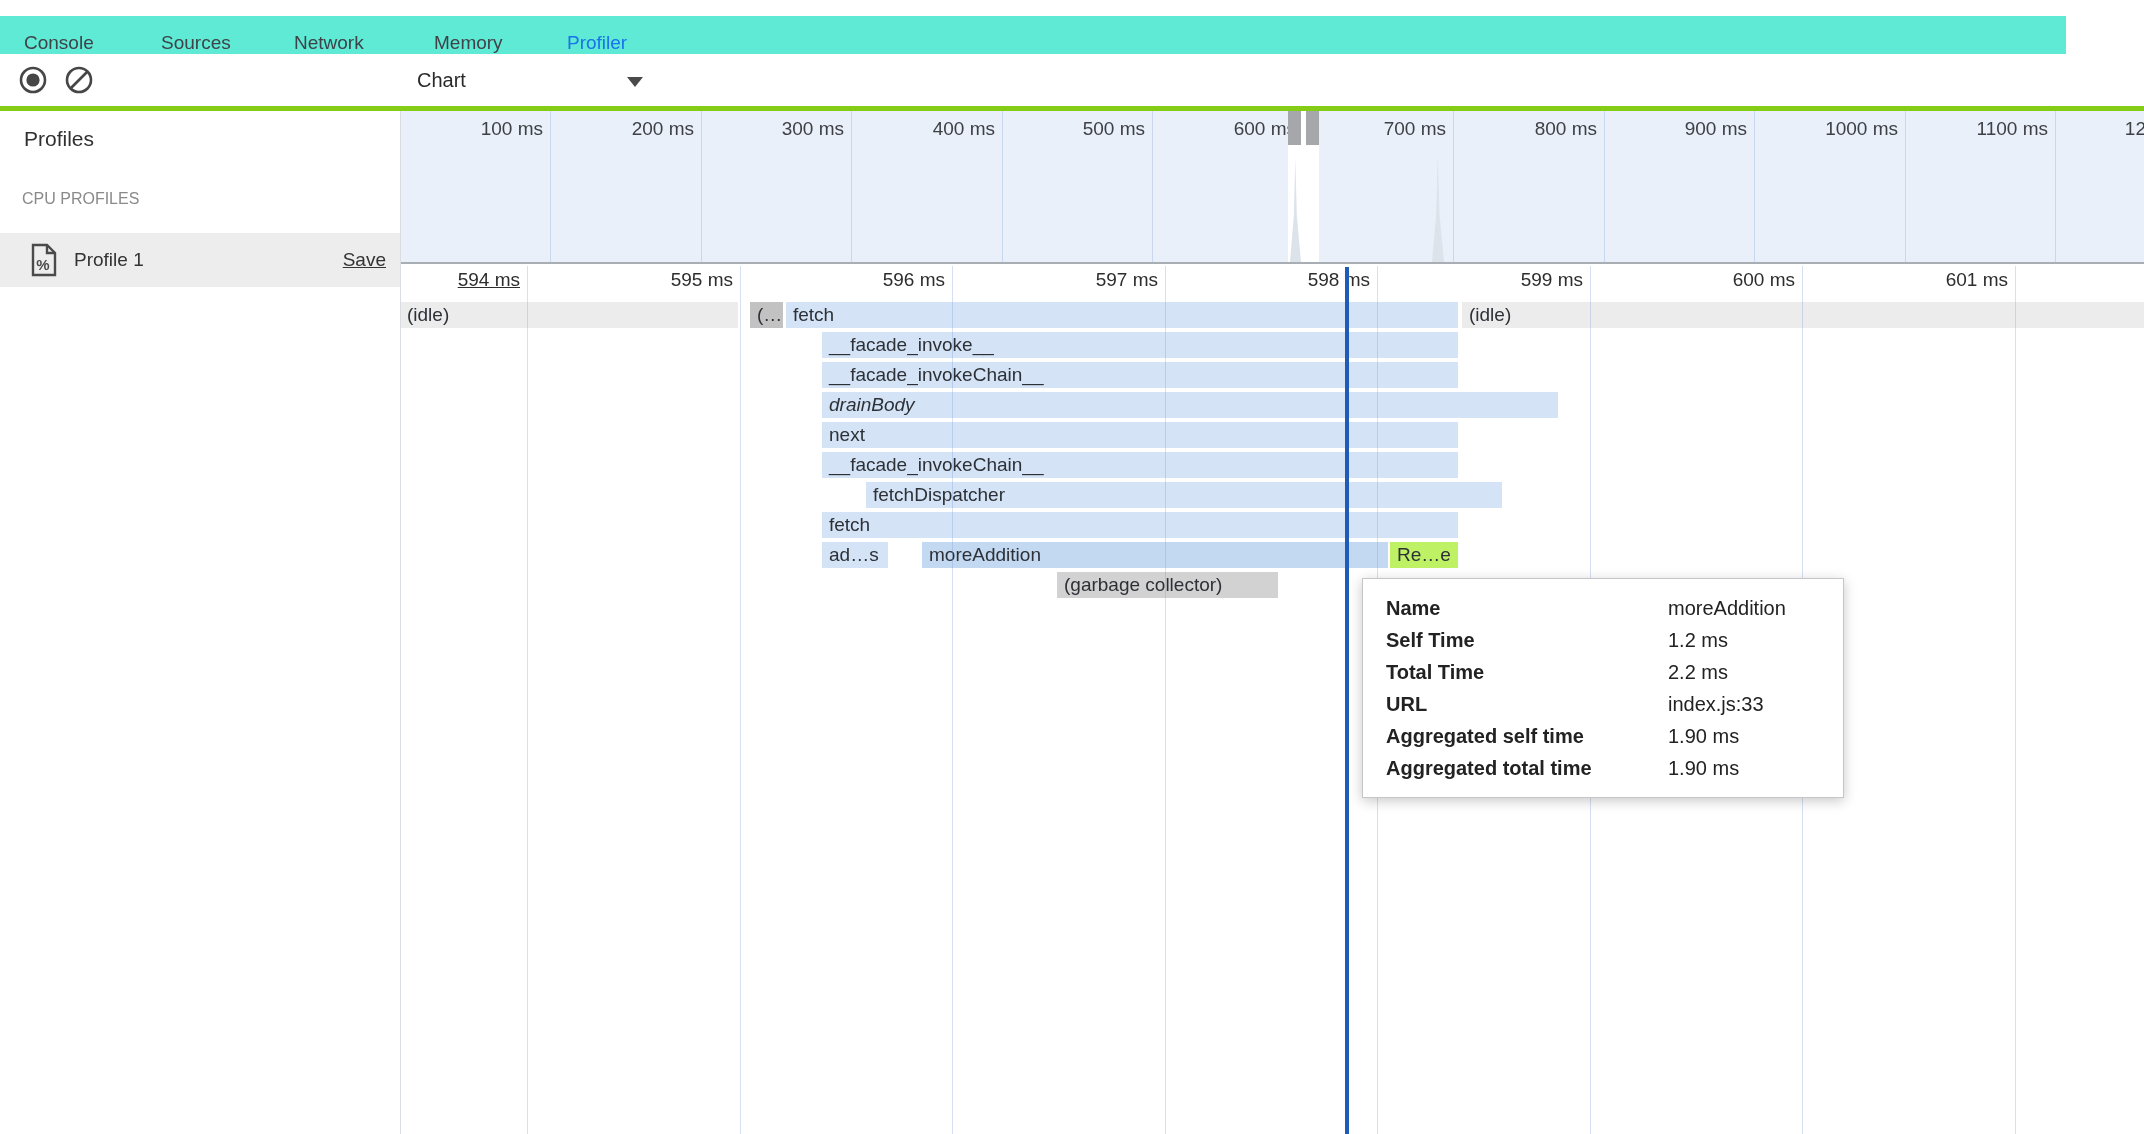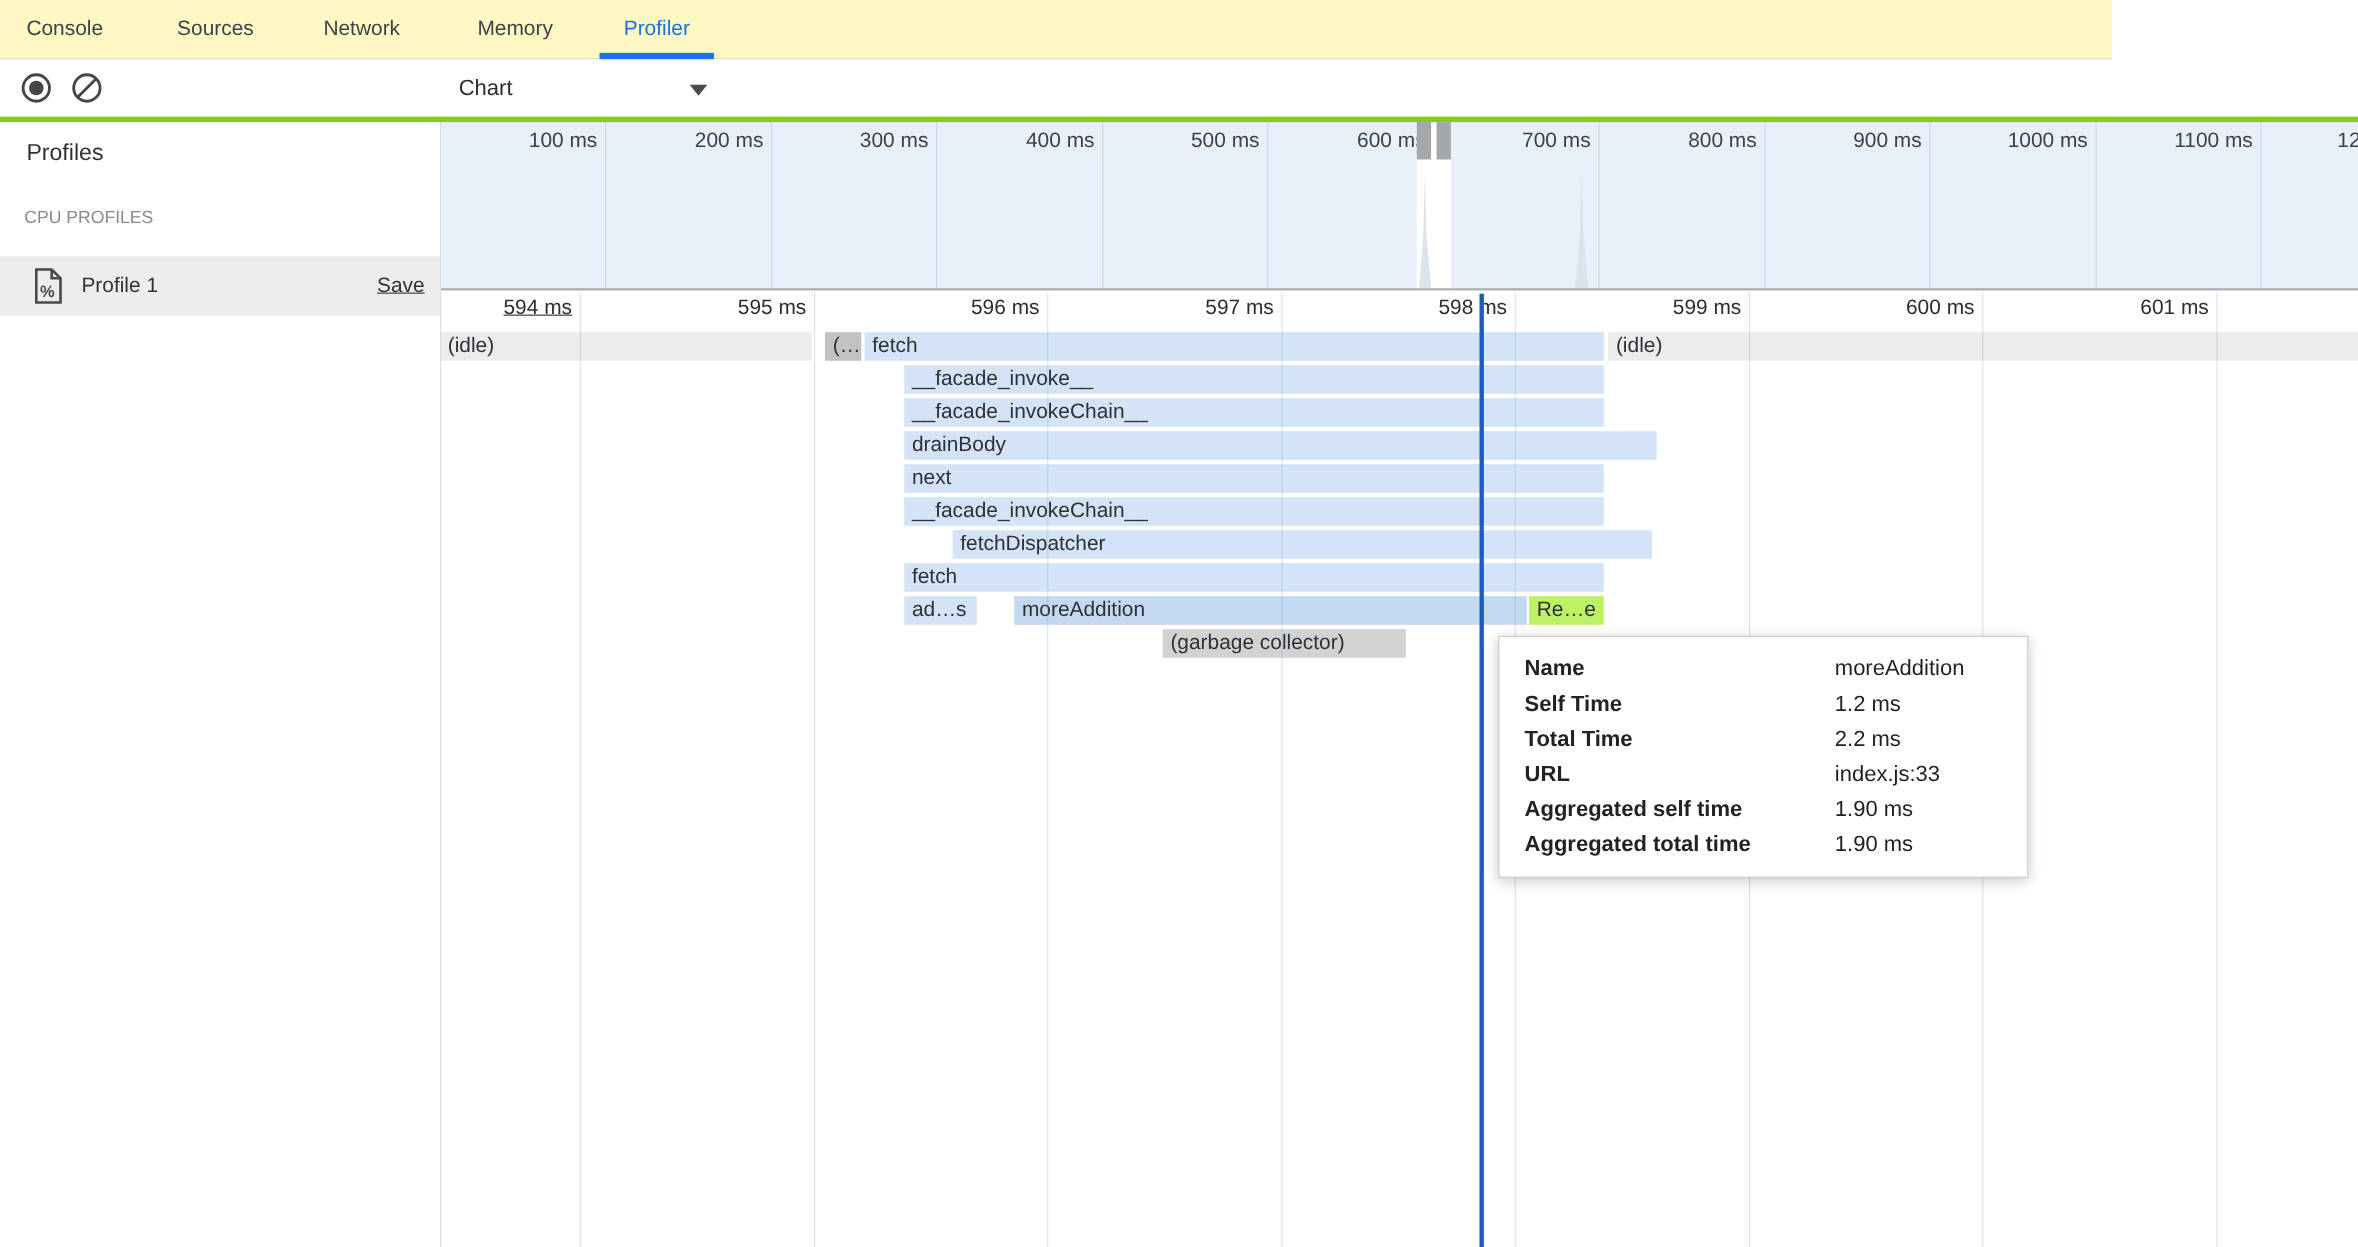--- a/index.html
+++ b/index.html
@@ -2,22 +2,22 @@
 <html><head>
 <meta charset="utf-8">
 <style>
   html,body{margin:0;padding:0;}
   body{
     width:2144px;height:1134px;position:relative;overflow:hidden;
     background:#ffffff;font-family:"Liberation Sans",sans-serif;
     -webkit-font-smoothing:antialiased;
   }
   
-  .tabbar{position:absolute;left:0;top:0;width:1920px;height:53px;
-    background:#fef9c3;border-bottom:1px solid #d4d7da;z-index:6;}
+  .tabbar{position:absolute;left:0;top:16px;width:2066px;height:53px;
+    background:#5eead4;border-bottom:1px solid #d4d7da;z-index:6;}
   .tab{position:absolute;top:0;height:53px;line-height:53px;font-size:19px;
     color:#3f4349;white-space:nowrap;cursor:default;}
   .tab.active{color:#1a73e8;}
   .tab-underline{position:absolute;bottom:-1px;height:6px;background:#1a73e8;}
   
   .toolbar{position:absolute;left:0;top:54px;width:2144px;height:52px;
     background:#ffffff;border-bottom:5px solid #84cc16;z-index:6;}
   .tool-btn{position:absolute;top:11px;width:30px;height:30px;cursor:default;}
   .chart-select{position:absolute;left:417px;top:0;height:52px;line-height:52px;
     font-size:20px;color:#2b2b2b;width:245px;}
@@ -170,21 +170,21 @@
     <div class="ruler-label" style="left: 1244px;">600 ms</div>
     <div class="grid-v" style="left: 1401px;"></div>
     <div class="ruler-label" style="left: 1457px;">601 ms</div>
     <div class="grid-v" style="left: 1614px;"></div>
     <div class="bar idle" style="left: -1px; width: 338px; top: 39px; height: 26px;">(idle)</div>
     <div class="bar gray" style="left: 349px; width: 33px; top: 39px; height: 26px;">(…</div>
     <div class="bar blue" style="left: 385px; width: 672px; top: 39px; height: 26px;">fetch</div>
     <div class="bar idle" style="left: 1061px; width: 682px; top: 39px; height: 26px;">(idle)</div>
     <div class="bar blue" style="left: 421px; width: 636px; top: 69px; height: 26px;">__facade_invoke__</div>
     <div class="bar blue" style="left: 421px; width: 636px; top: 99px; height: 26px;">__facade_invokeChain__</div>
-    <div class="bar blue" style="left: 421px; width: 684px; top: 129px; height: 26px;">drainBody</div>
+    <div class="bar blue" style="left: 421px; width: 736px; top: 129px; height: 26px; font-style: italic;">drainBody</div>
     <div class="bar blue" style="left: 421px; width: 636px; top: 159px; height: 26px;">next</div>
     <div class="bar blue" style="left: 421px; width: 636px; top: 189px; height: 26px;">__facade_invokeChain__</div>
     <div class="bar blue" style="left: 421px; width: 636px; top: 219px; height: 26px; margin-left: 44px;">fetchDispatcher</div>
     <div class="bar blue" style="left: 421px; width: 636px; top: 249px; height: 26px;">fetch</div>
     <div class="bar blue" style="left: 421px; width: 66px; top: 279px; height: 26px;">ad…s</div>
     <div class="bar blue-hover" style="left: 521px; width: 466px; top: 279px; height: 26px;">moreAddition</div>
     <div class="bar yellow" style="left: 989px; width: 68px; top: 279px; height: 26px;">Re…e</div>
     <div class="bar gc" style="left: 656px; width: 221px; top: 309px; height: 26px;">(garbage collector)</div>
     <div class="playhead" style="left: 944px;"></div>
   </div>

